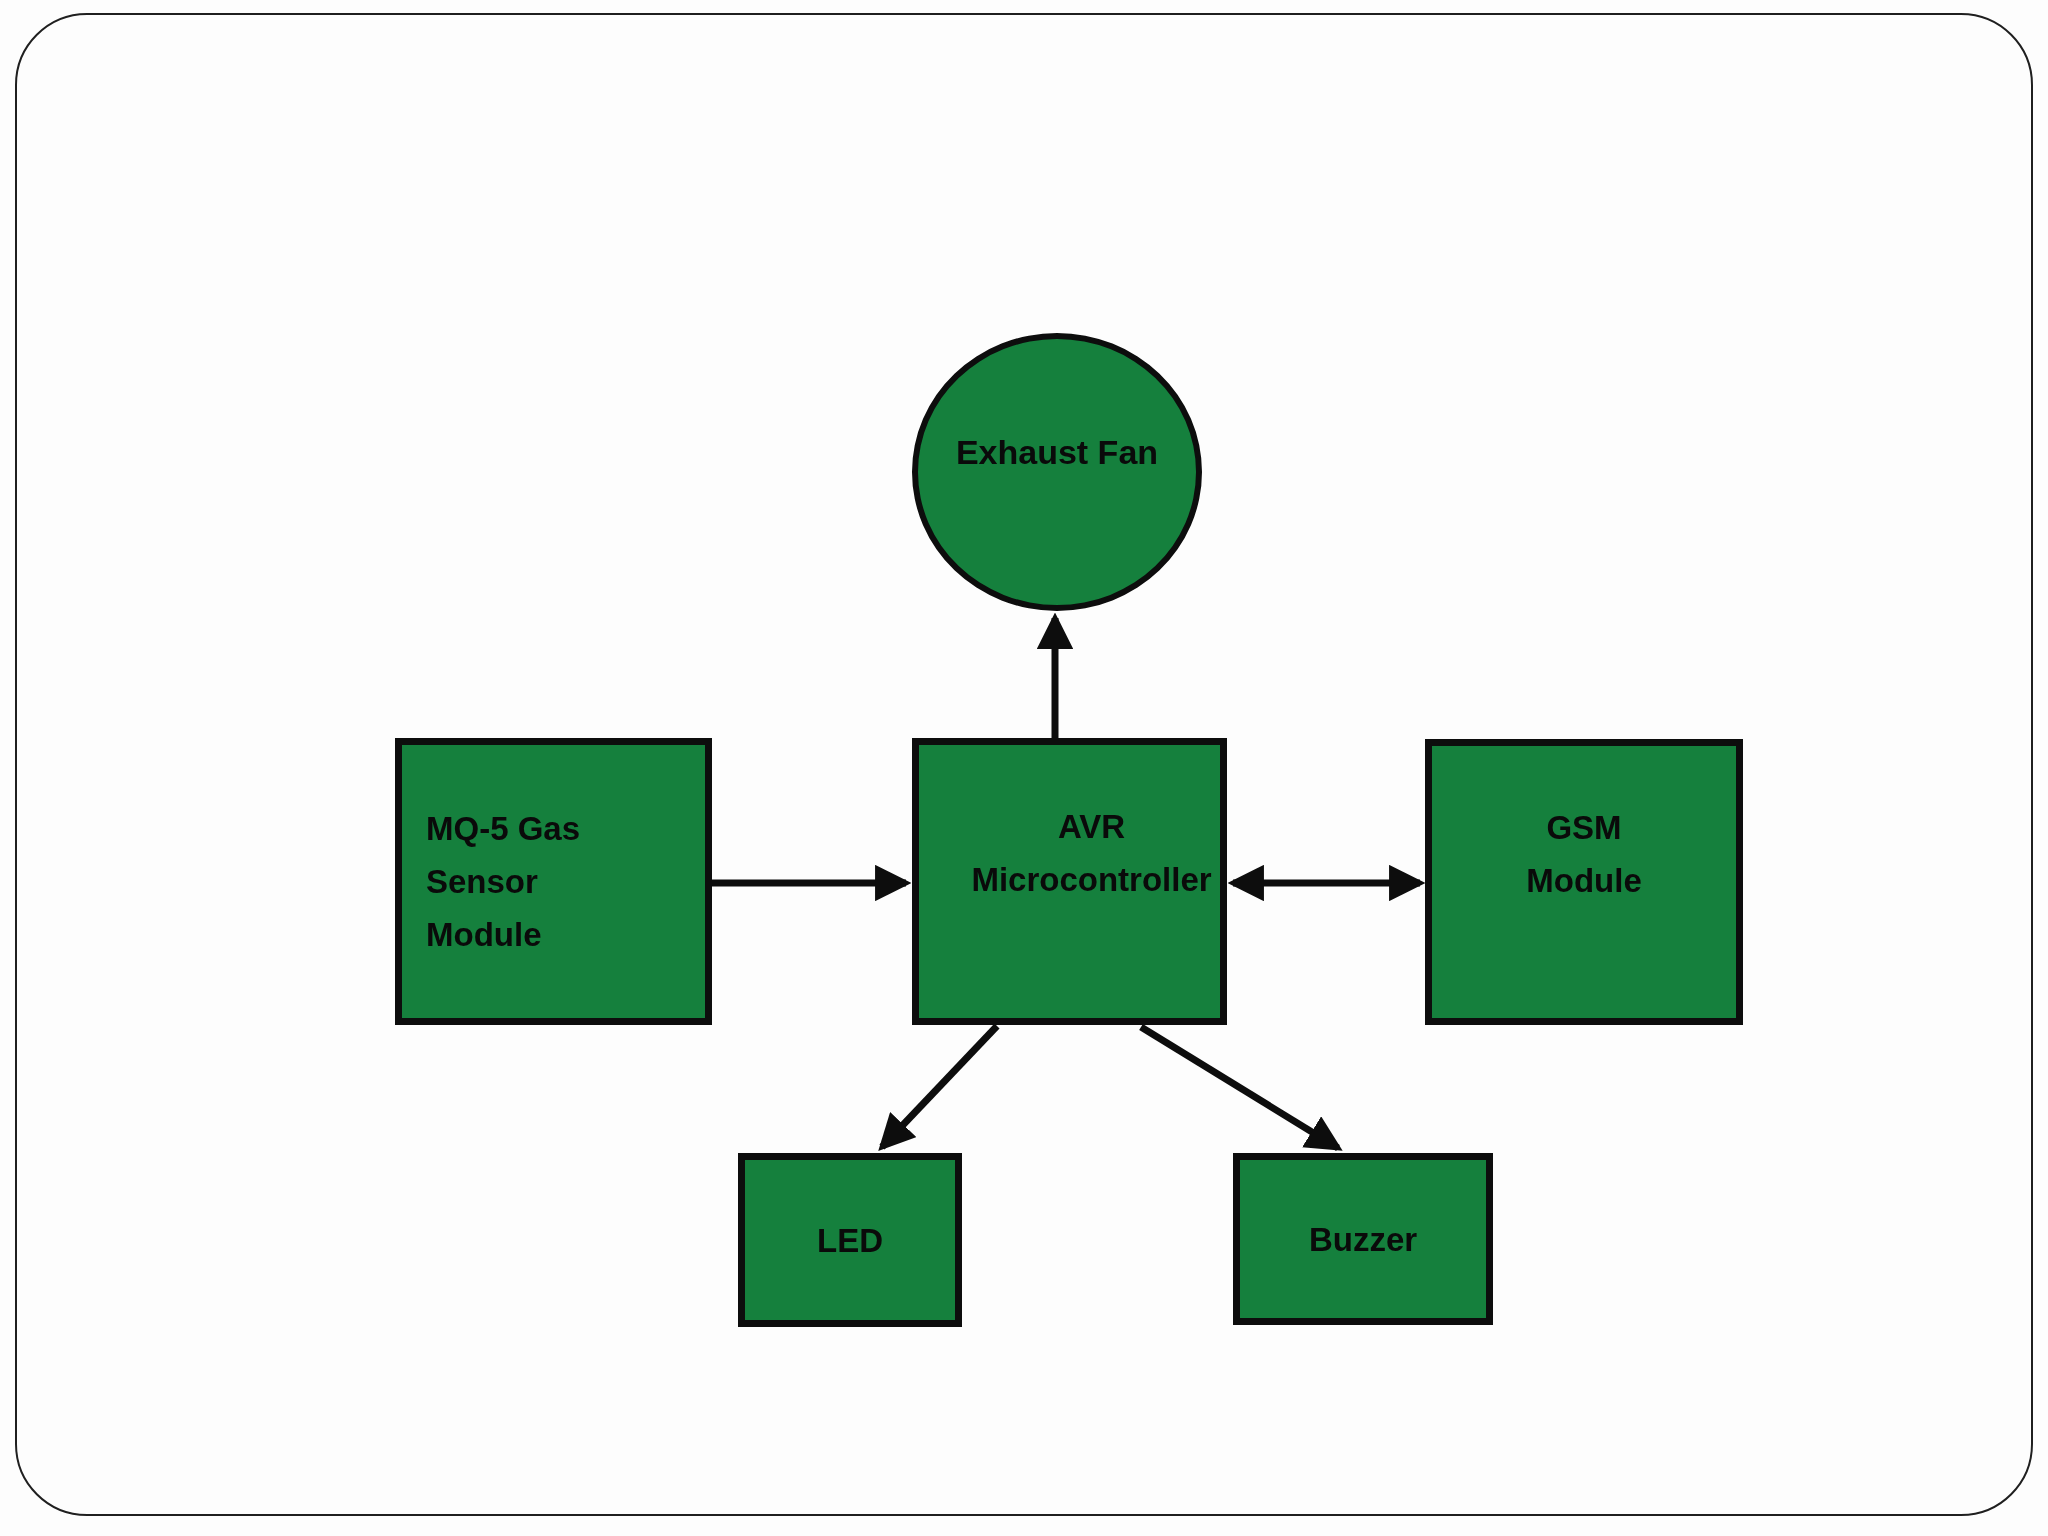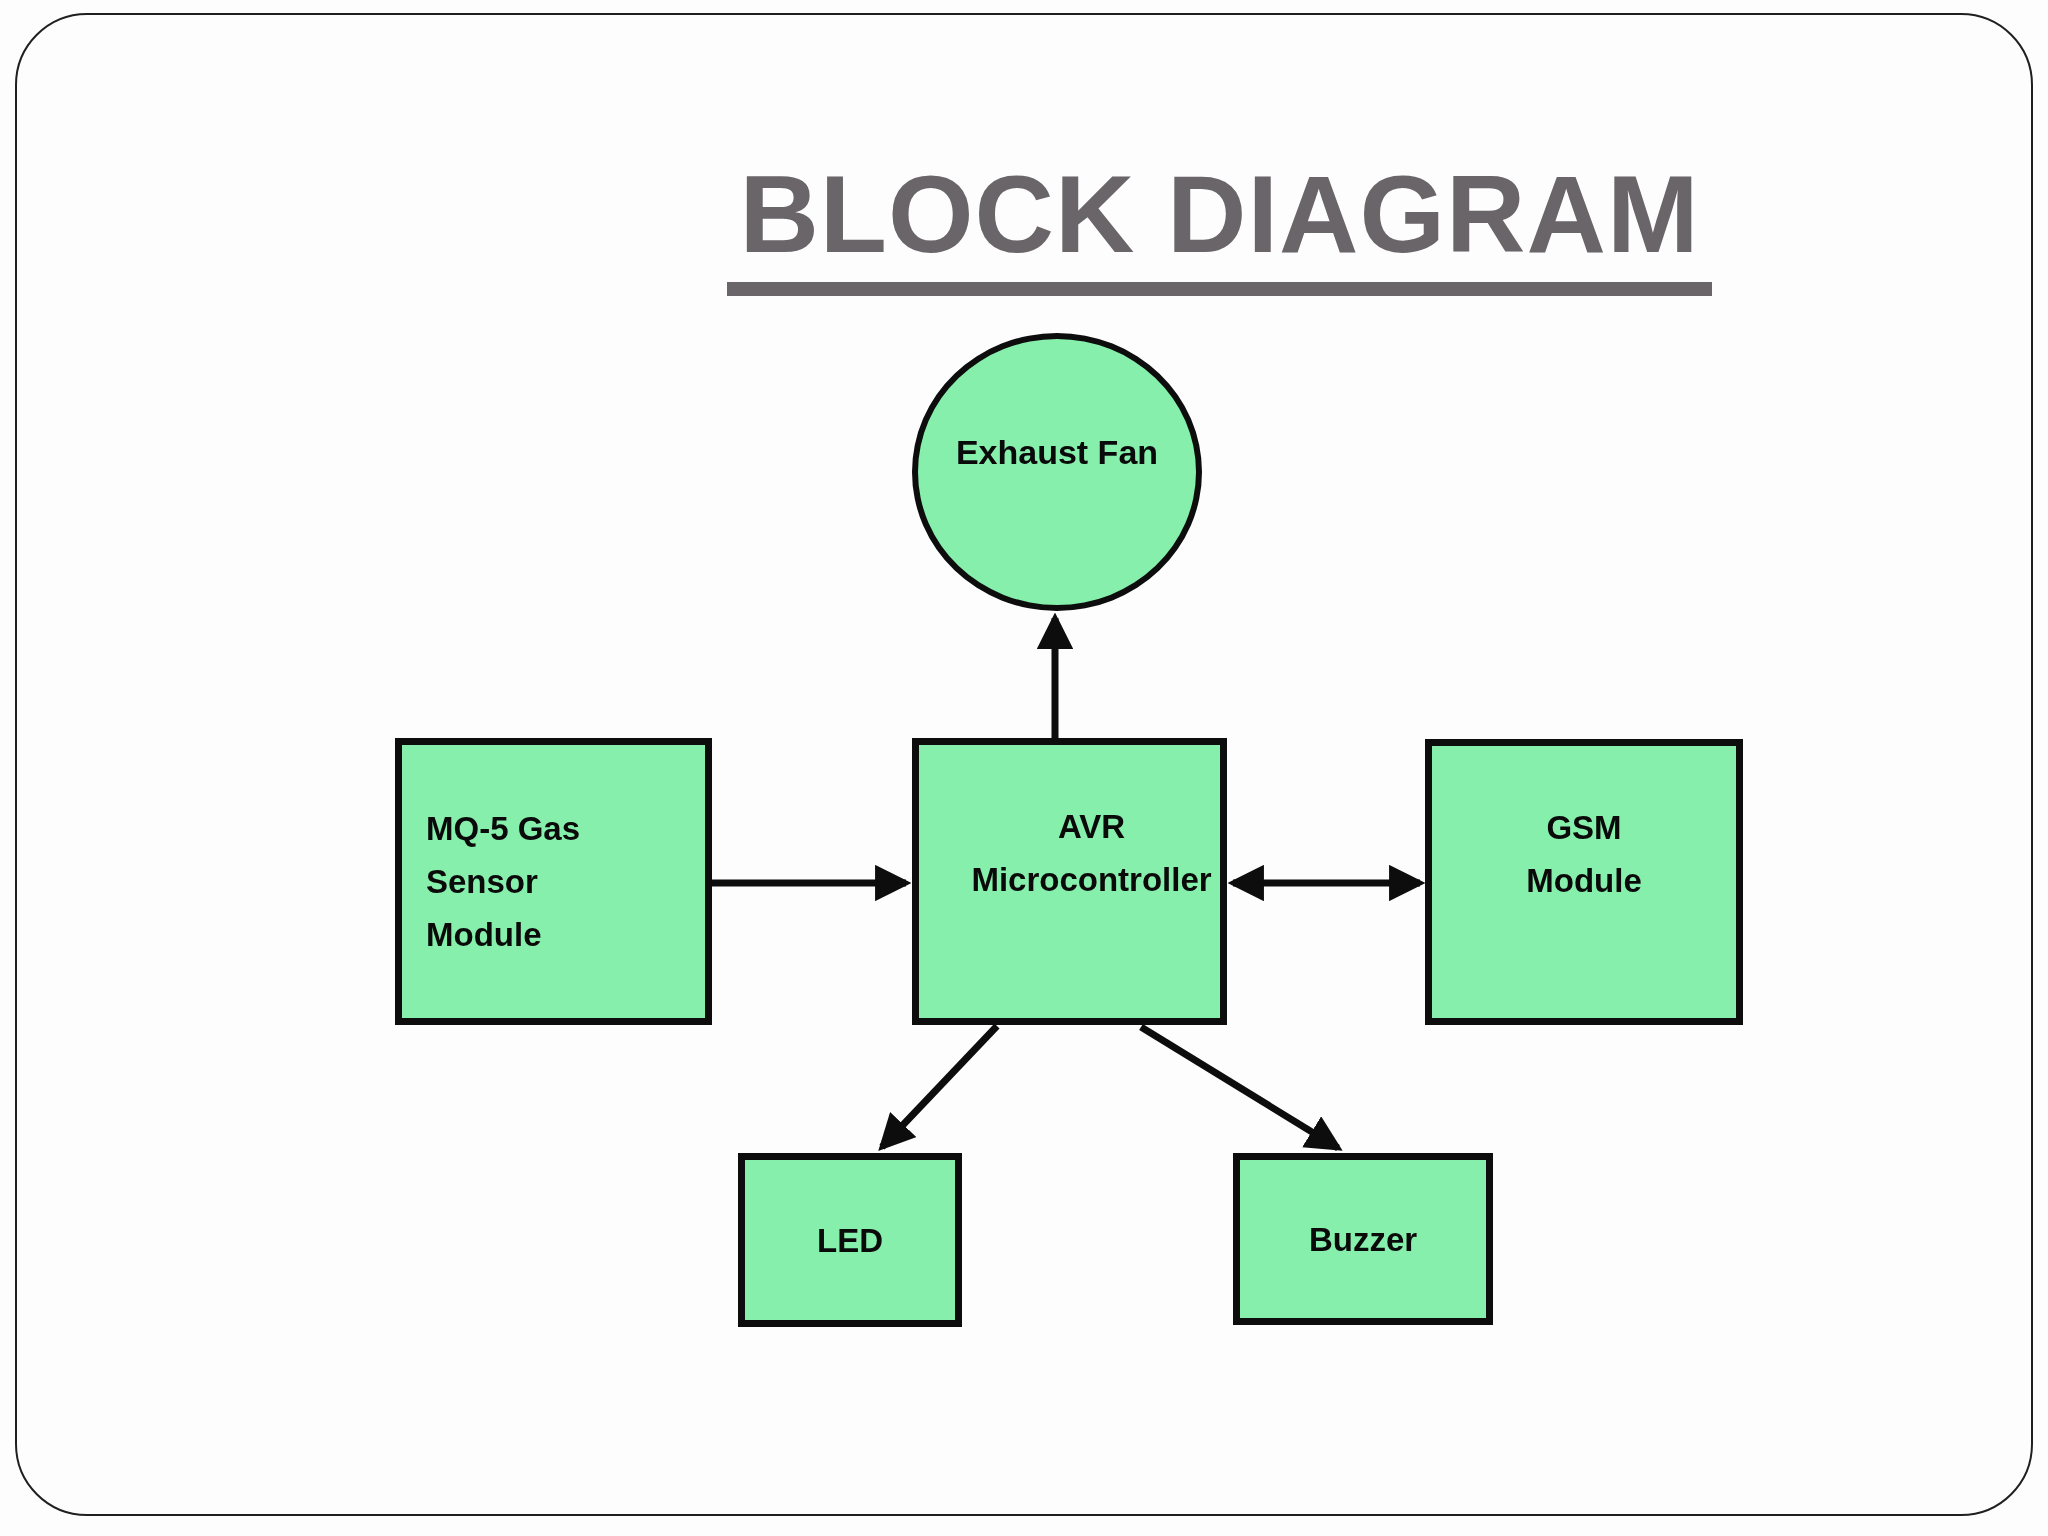--- a/index.html
+++ b/index.html
@@ -35,21 +35,21 @@
     font-size: 110px;
     line-height: 1.16;
     font-weight: bold;
     letter-spacing: 1px;
     color: #6a6568;
     border-bottom: 14px solid #6a6568;
     padding-bottom: 4px;
   }
   .node {
     position: absolute;
-    background: #86efac;
+    background: #15803d;
     border: 7px solid #0d0d0d;
     display: flex;
     align-items: center;
     justify-content: center;
     box-sizing: border-box;
   }
   .node .label {
     font-weight: bold;
     font-size: 33px;
     line-height: 53px;
@@ -86,21 +86,20 @@
     stroke-width: 7;
   }
 </style>
 </head>
 <body>
 
 <div class="stage">
 
   <div class="slide-border"></div>
 
-  <h1 class="title">BLOCK DIAGRAM</h1>
 
   <svg class="wires" viewBox="0 0 2048 1536" xmlns="http://www.w3.org/2000/svg">
     <defs>
       <marker id="ah" viewBox="0 0 10 10" refX="8.5" refY="5" markerWidth="5.2" markerHeight="5.2" orient="auto-start-reverse">
         <path d="M0,0 L10,5 L0,10 z" fill="#0d0d0d"></path>
       </marker>
     </defs>
     <line x1="712" y1="883" x2="906" y2="883" marker-end="url(#ah)"></line>
     <line x1="1055" y1="738" x2="1055" y2="618" marker-end="url(#ah)"></line>
     <line x1="1233" y1="883" x2="1420" y2="883" marker-start="url(#ah)" marker-end="url(#ah)"></line>

